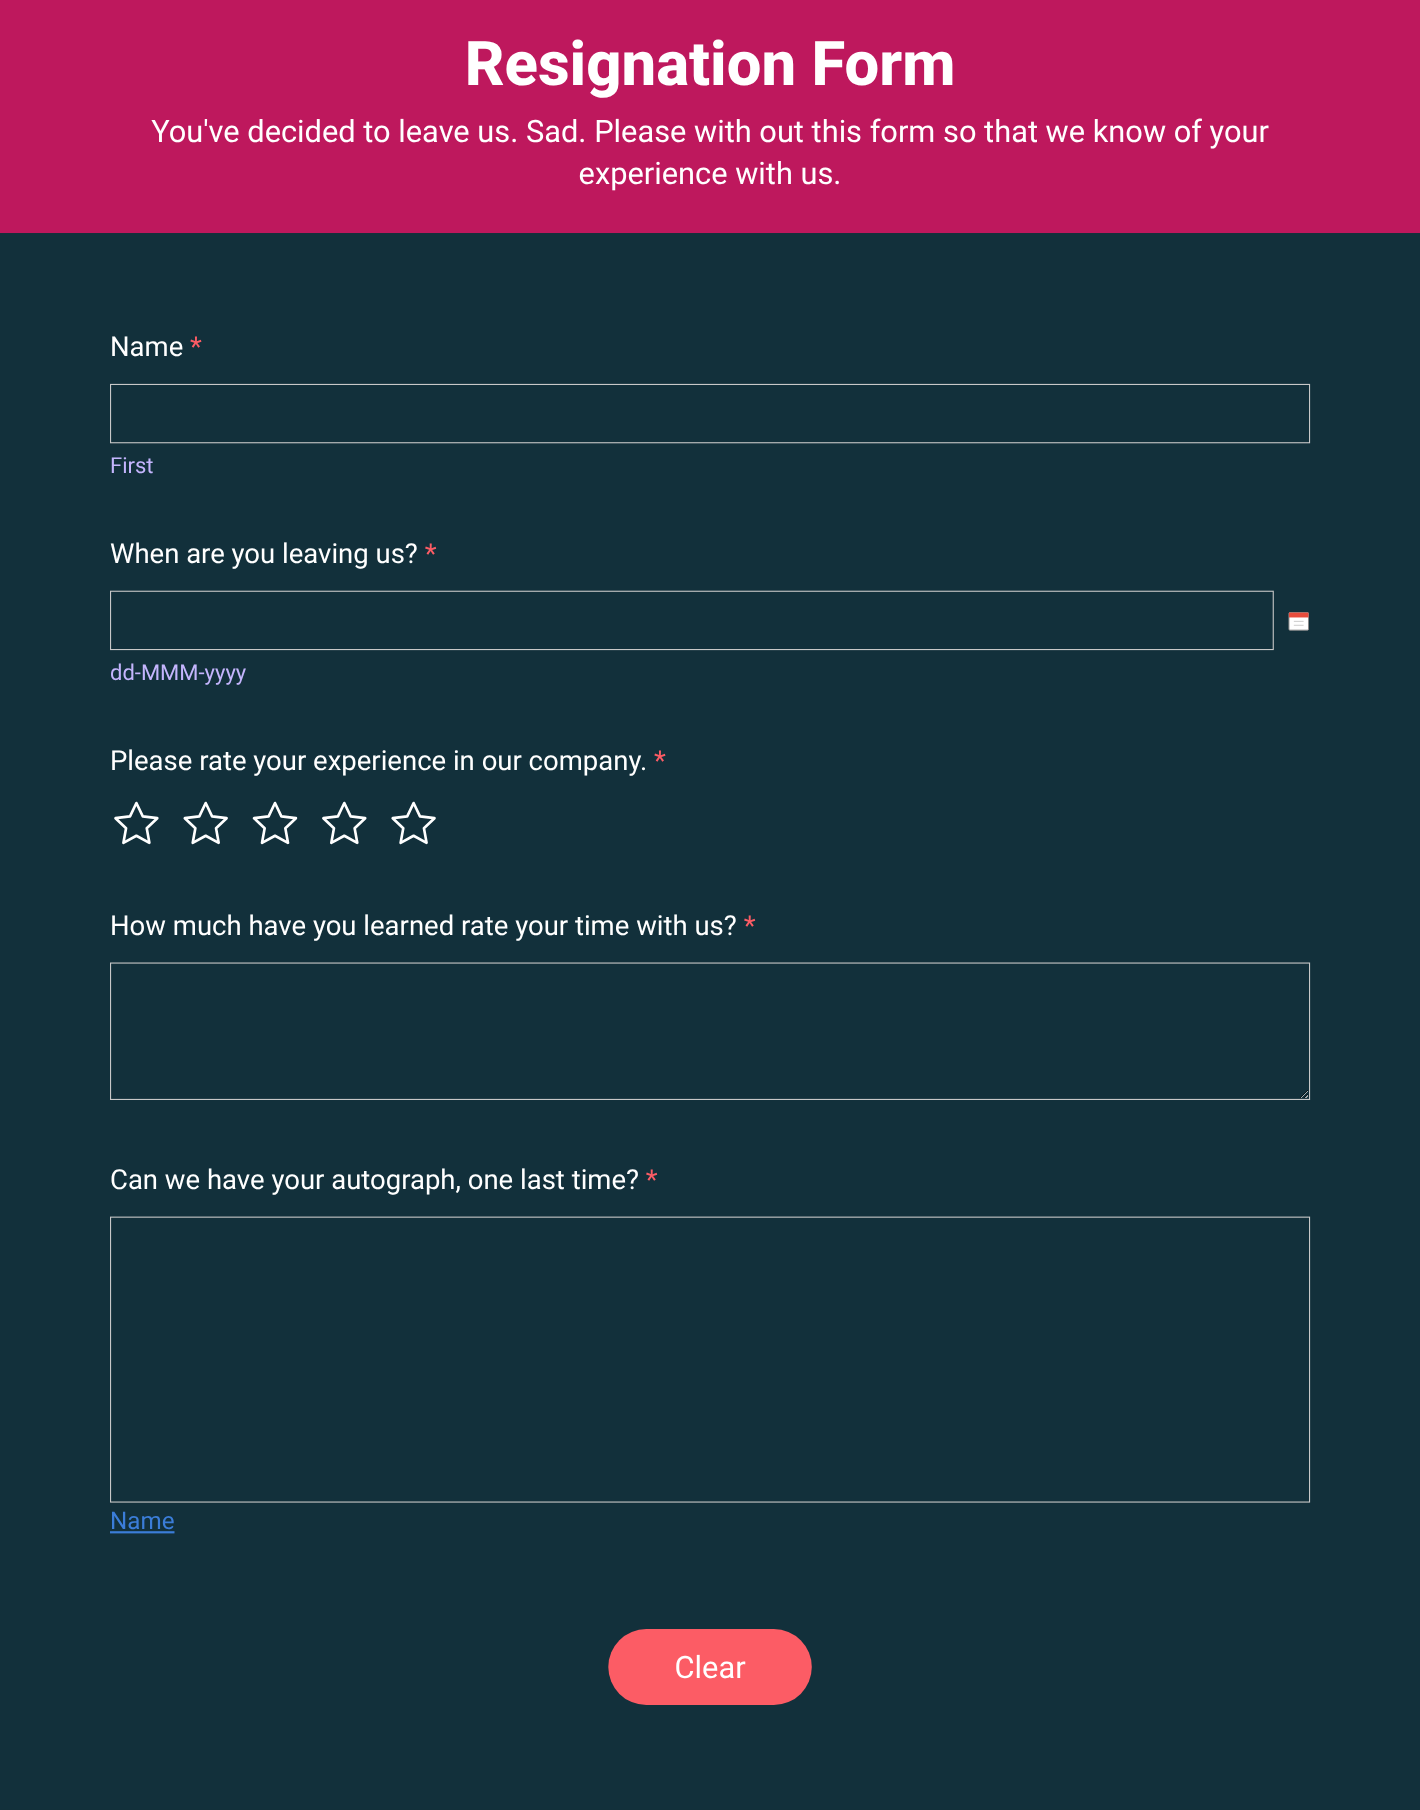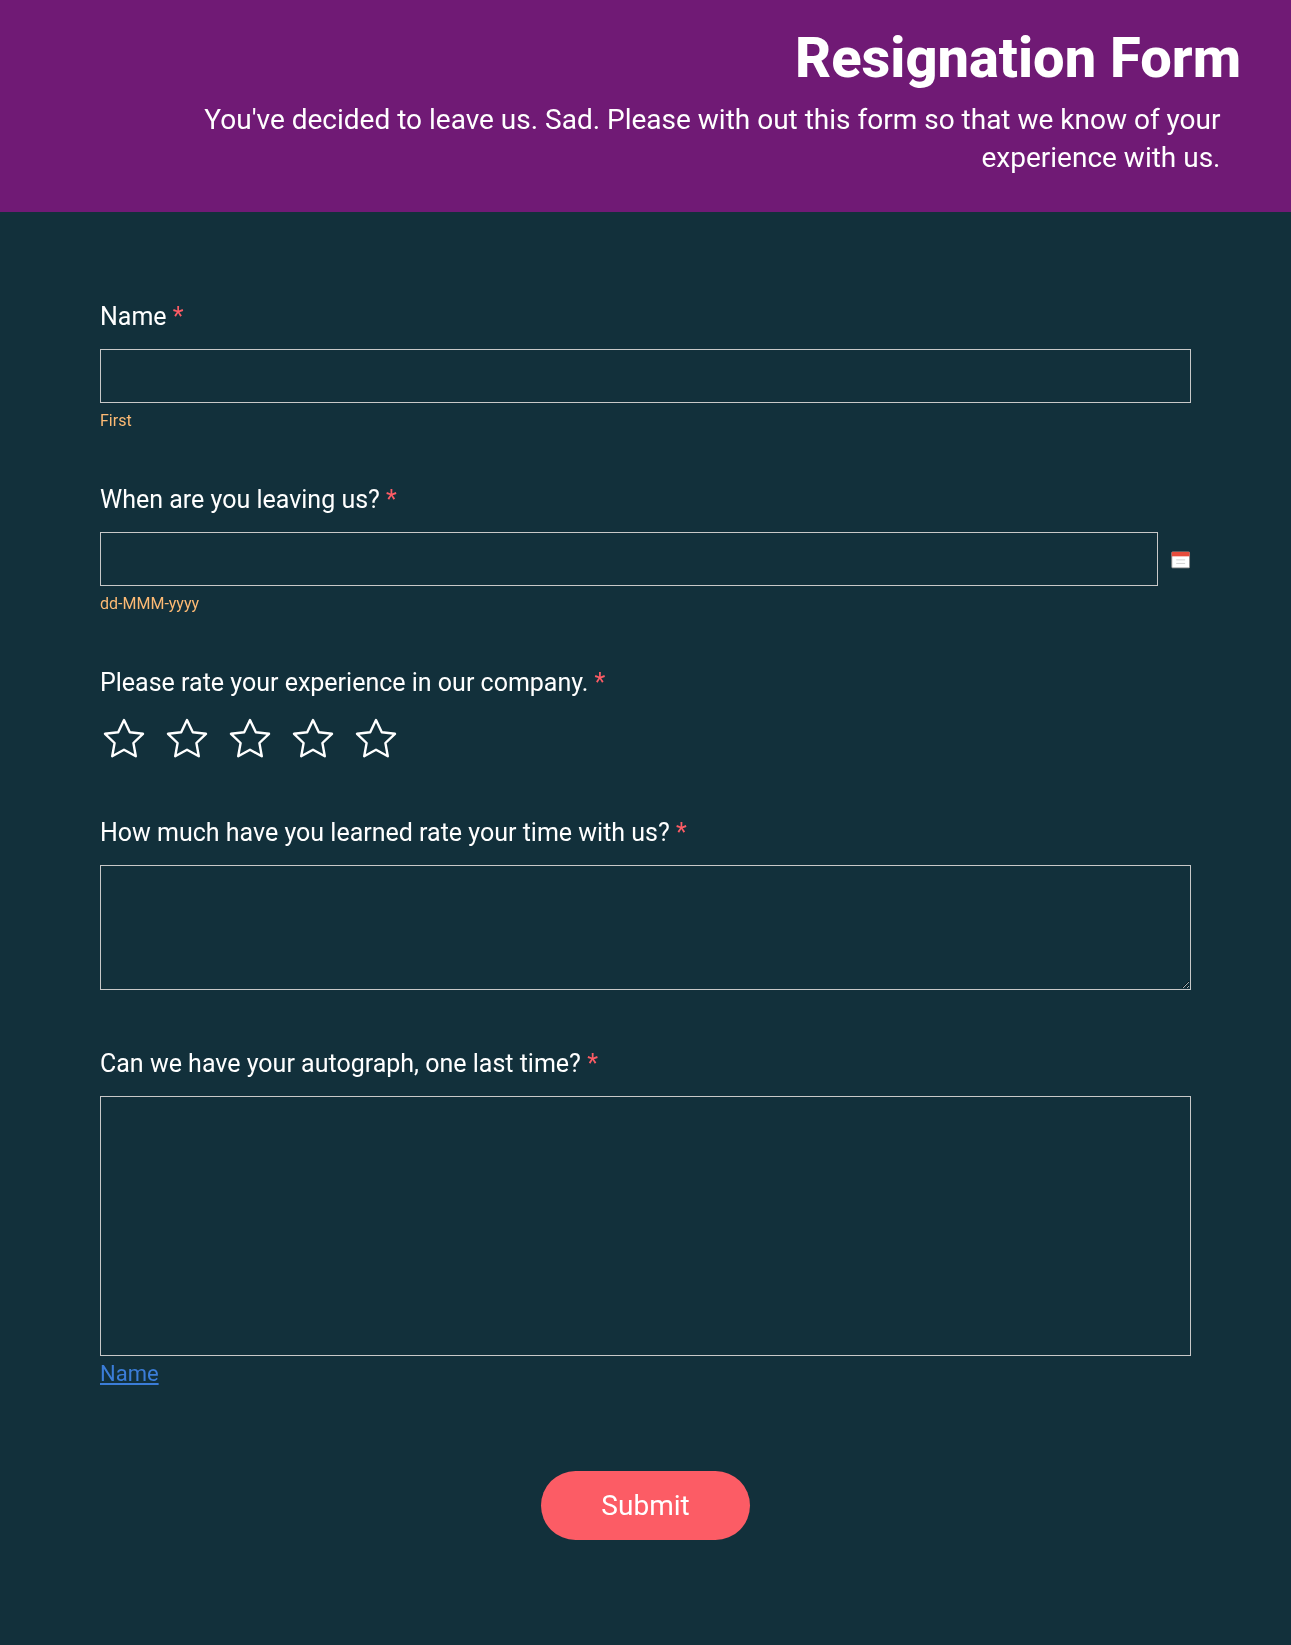--- a/index.html
+++ b/index.html
@@ -3,22 +3,22 @@
   <meta charset="utf-8">
   <style>
     * { box-sizing: border-box; margin: 0; padding: 0; }
     body {
       font-family: -apple-system, BlinkMacSystemFont, "Segoe UI", Roboto, "Helvetica Neue", Arial, sans-serif;
       background: #12303b;
       color: #fff;
       width: 1291px;
     }
     .header {
-      background: #701a75;
-      text-align: right;
+      background: #be185d;
+      text-align: center;
       padding: 25px 50px 35px;
     }
     .header h1 {
       font-size: 56px;
       font-weight: 800;
       color: #fff;
       margin-bottom: 10px;
     }
     .header p {
       font-size: 28px;
@@ -44,22 +44,22 @@
     input[type="text"].text-input, textarea.text-input {
       width: 100%;
       background: transparent;
       border: 1px solid #c8c8c8;
       color: #fff;
       padding: 14px 10px;
       font-size: 20px;
       font-family: inherit;
     }
     .sub-label {
-      font-size: 16px;
-      color: #fdba74;
+      font-size: 20px;
+      color: #c4b5fd;
       margin-top: 8px;
       display: block;
     }
     .date-row { display: flex; align-items: center; gap: 12px; }
     .date-row input { width: 535px; }
     .calendar-icon {
       width: 22px;
       height: 22px;
       cursor: pointer;
       display: inline-block;
@@ -190,16 +190,16 @@
   <div class="field-group">
     <label class="field-label">
       <span>Can we have your autograph, one last time?</span>
       <span class="required">*</span>
     </label>
     <div class="signature-box"></div>
     <a class="clear-link">Name</a>
   </div>
 
   <div class="submit-row">
-    <button class="submit-btn">Submit</button>
+    <button class="submit-btn">Clear</button>
   </div>
 
 </div>
 
 </body></html>

